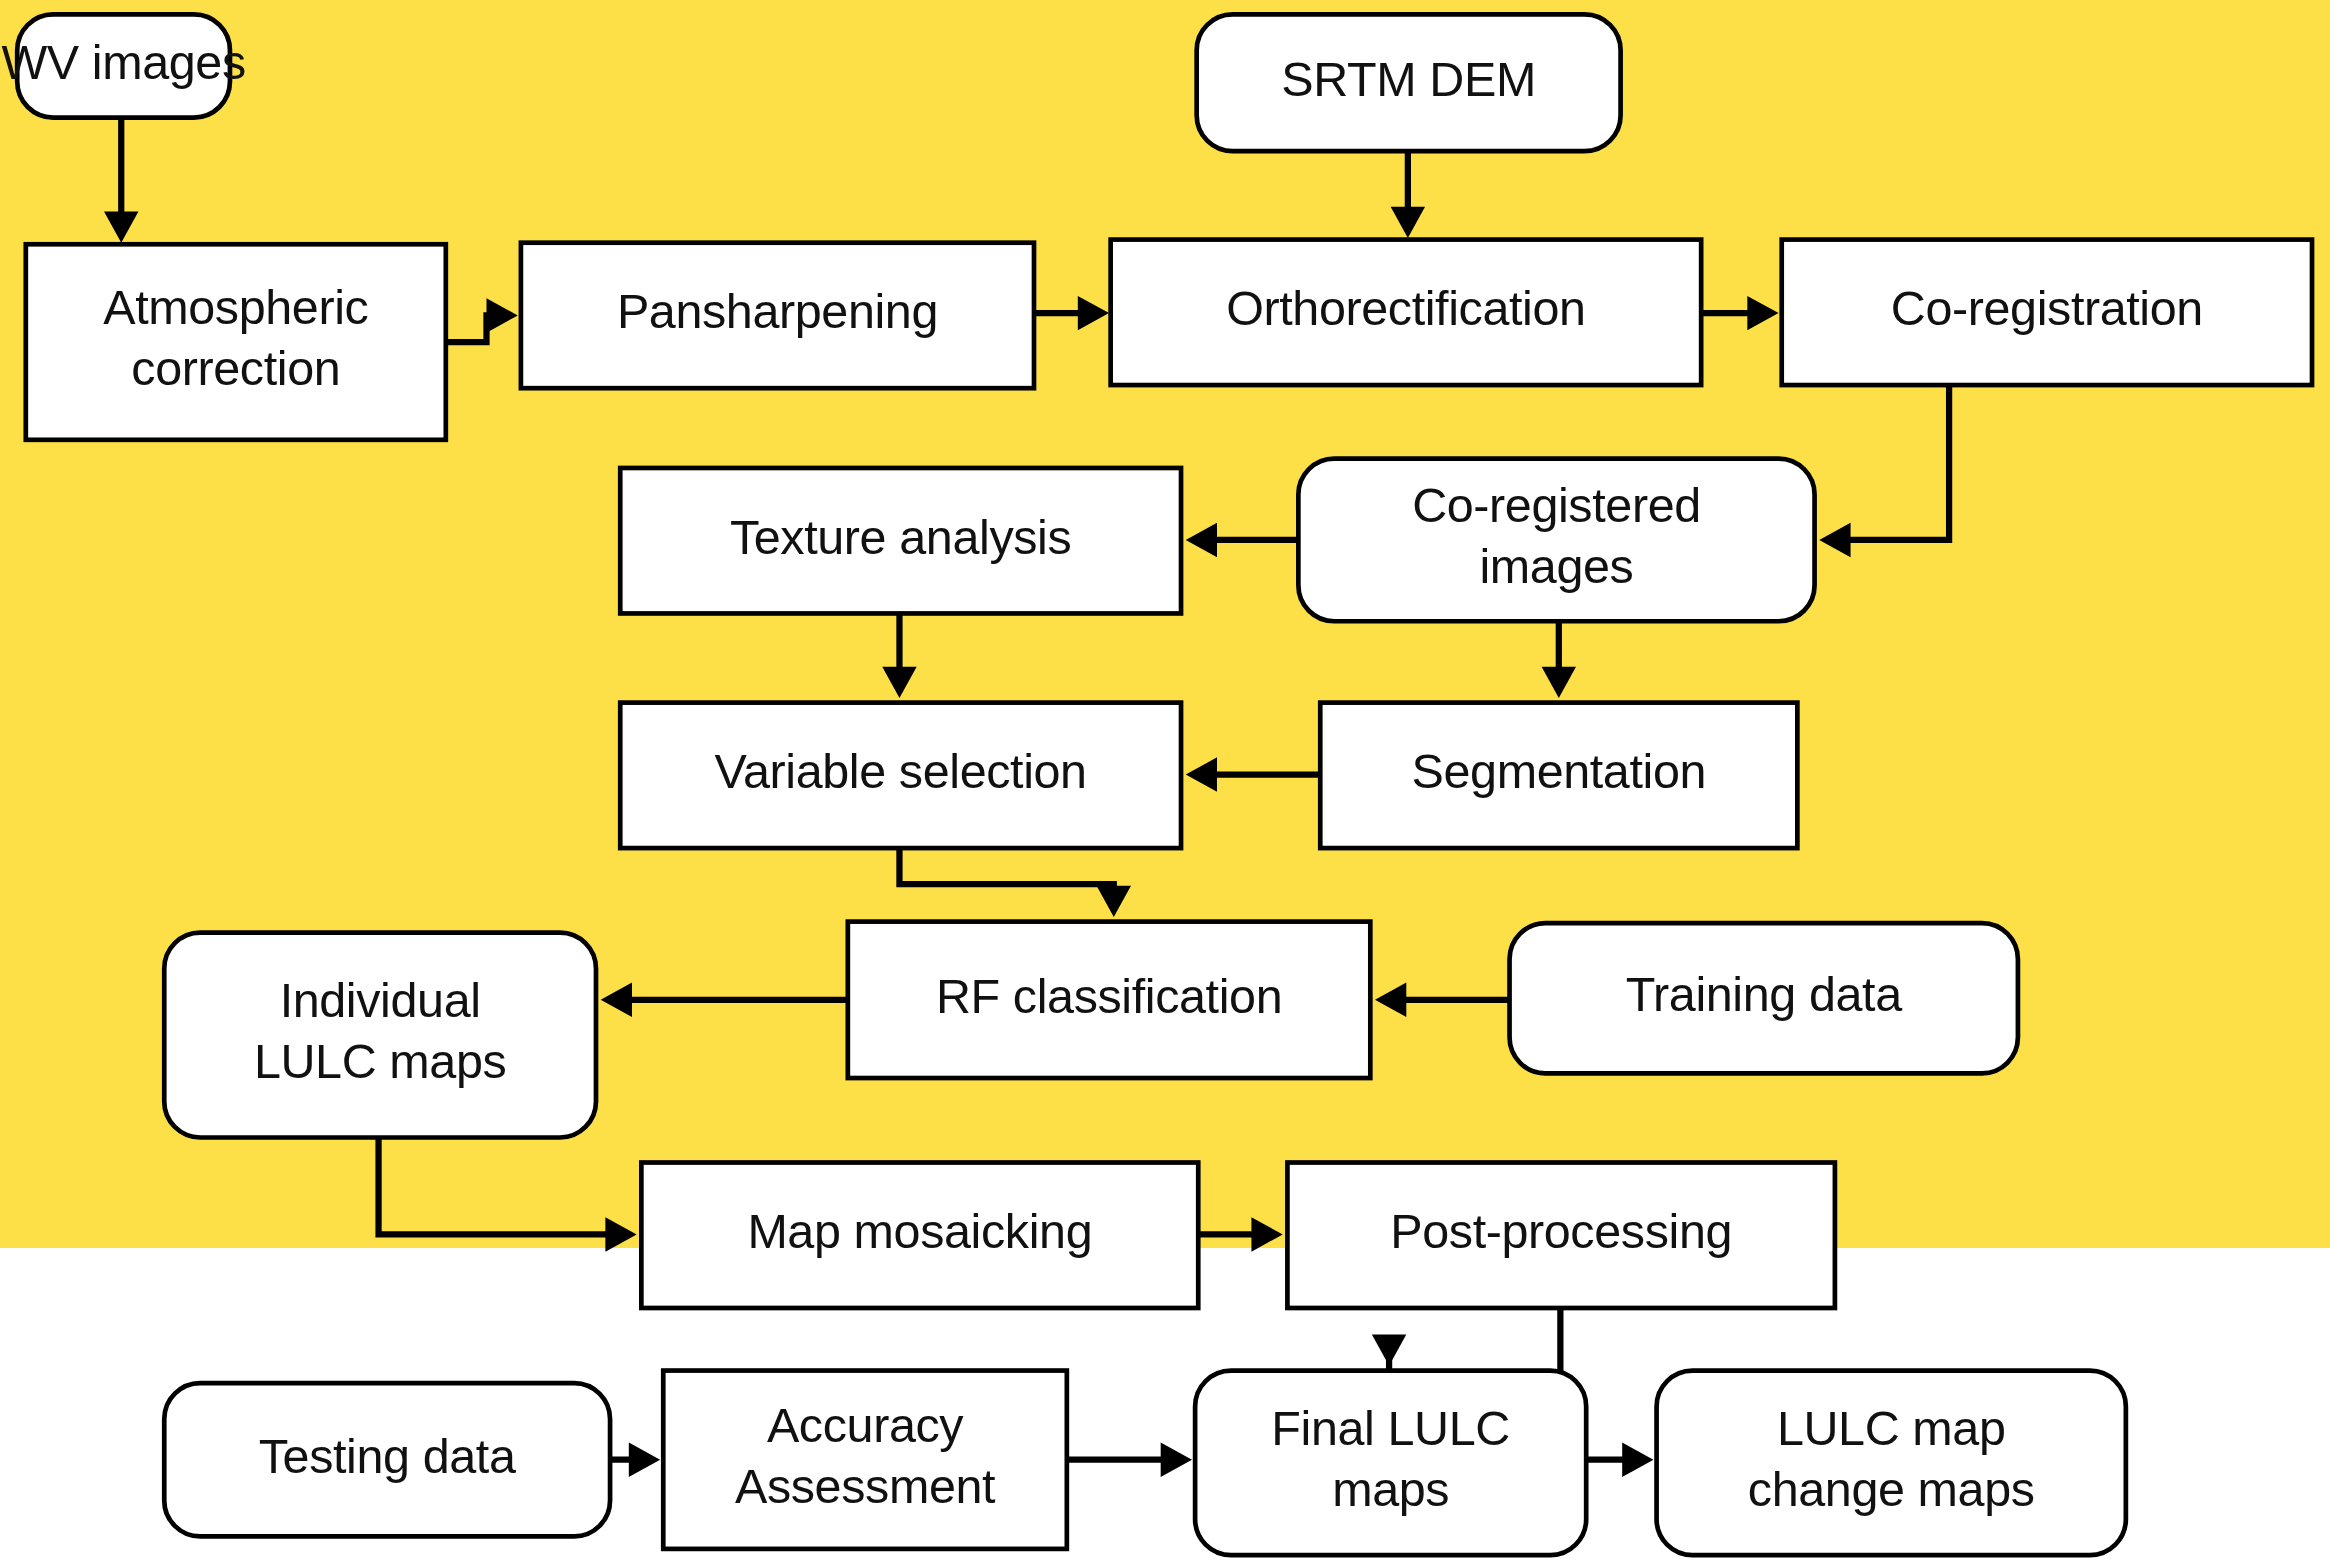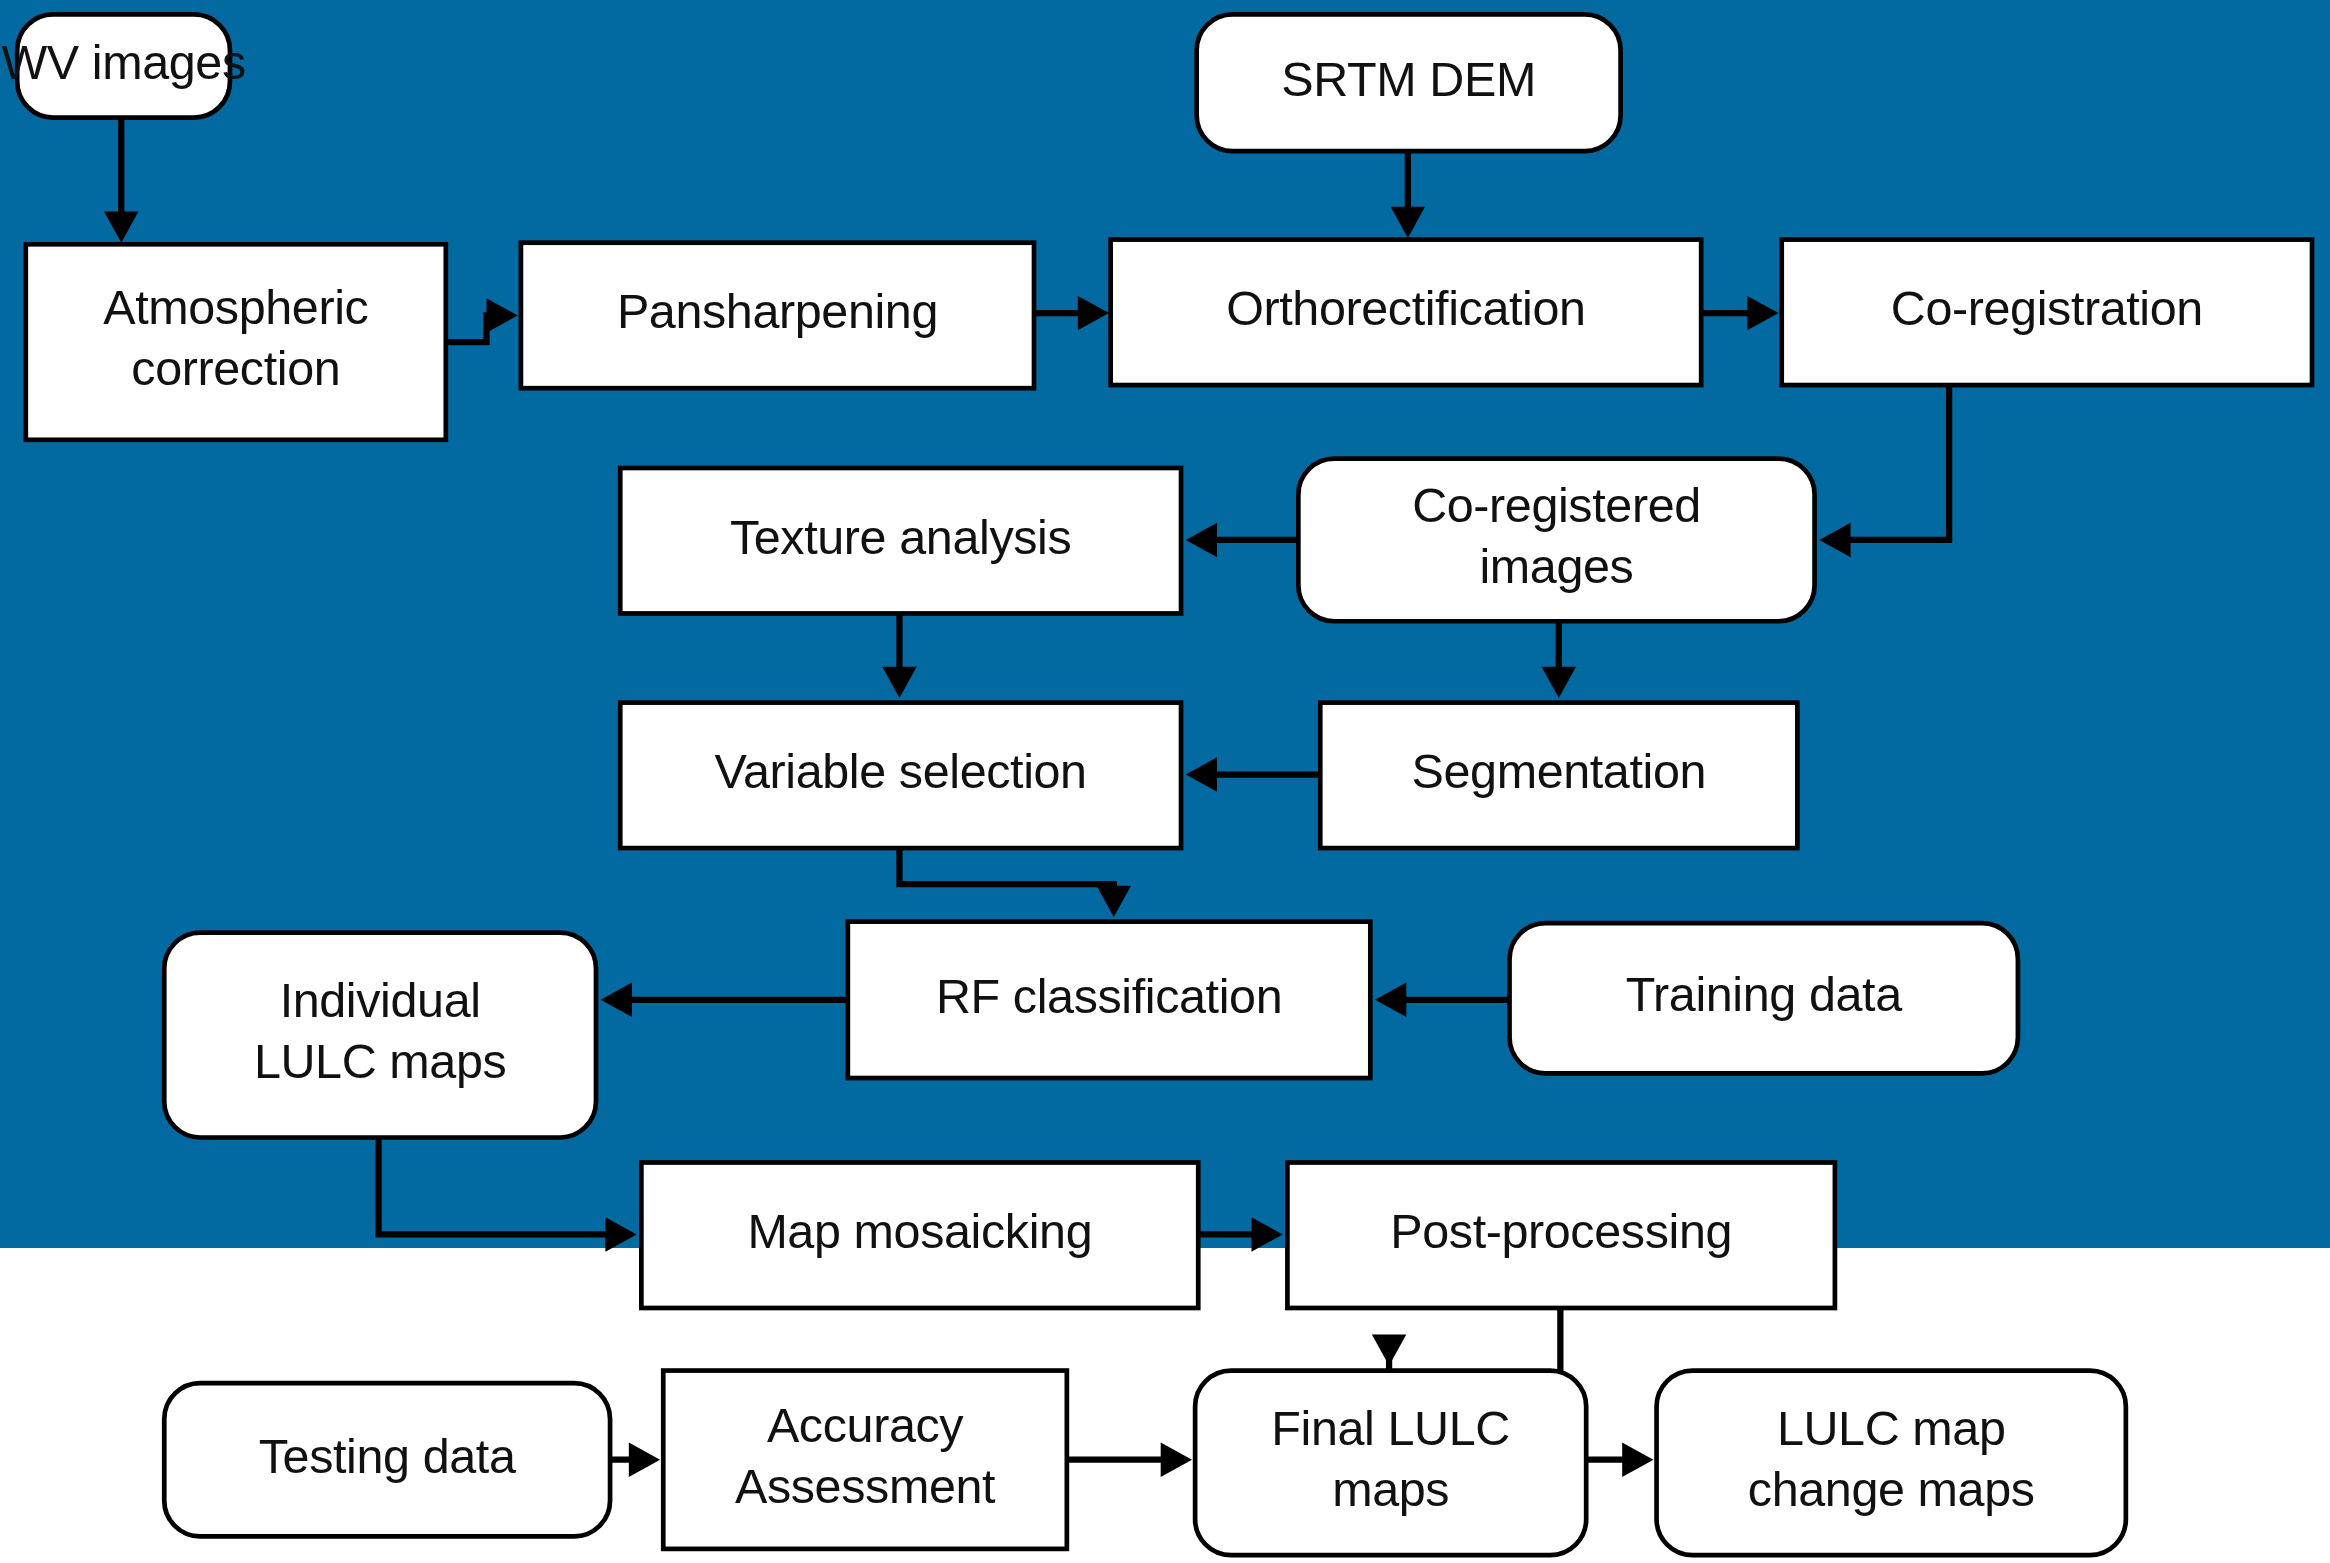--- a/index.html
+++ b/index.html
@@ -10,21 +10,21 @@
   body {
     width: 2330px;
     height: 1564px;
     font-family: "Liberation Sans", sans-serif;
     overflow: hidden;
   }
   #flowchart-root {
     position: relative;
     width: 2330px;
     height: 1248px;
-    background: #0369a1;
+    background: #fde047;
   }
   svg.canvas {
     position: absolute;
     left: 0;
     top: 0;
     width: 2330px;
     height: 1564px;
     display: block;
   }
   .node-rect {

